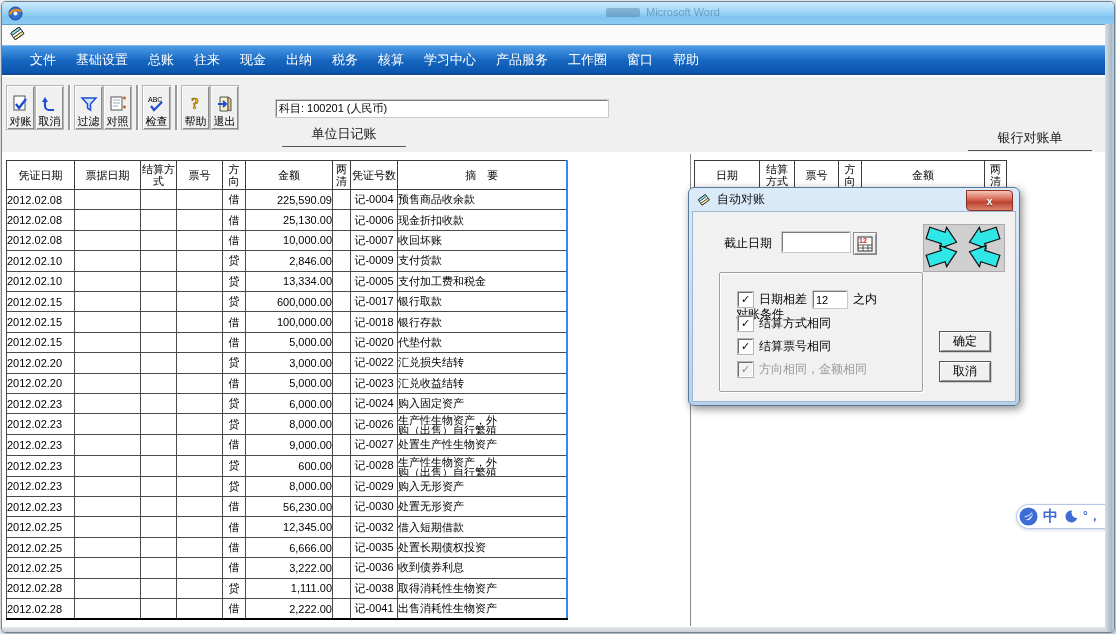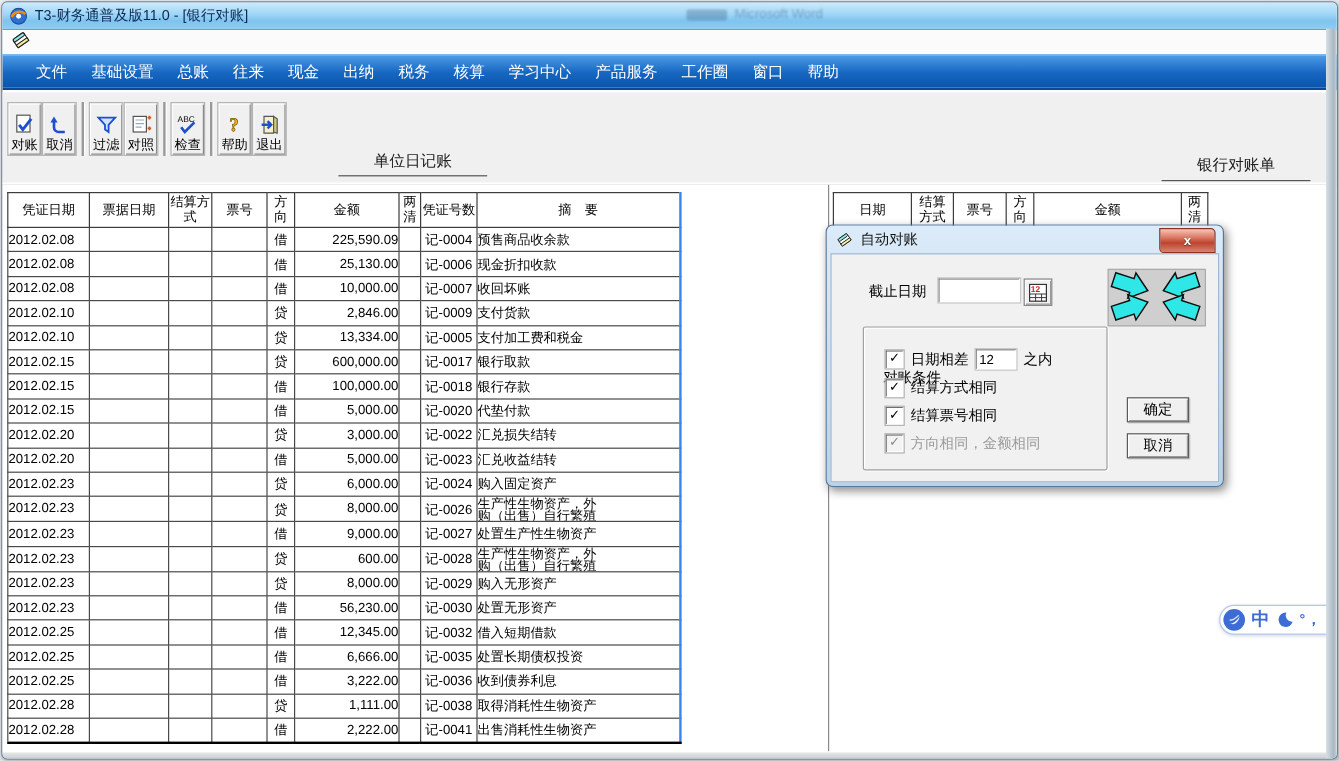--- a/index.html
+++ b/index.html
@@ -5,21 +5,21 @@
   html,body{margin:0;padding:0;background:#eef1f4;font-family:"Liberation Sans","DejaVu Sans",sans-serif;}
   #window{position:relative;width:1112px;height:630px;margin:1px;background:#fff;
           border:1px solid #6b8399;border-radius:5px;overflow:hidden;
           box-shadow:1px 2px 5px rgba(0,0,0,.35);}
   
   .titlebar{position:absolute;left:0;top:0;width:100%;height:22px;
             background:linear-gradient(#cdeafc,#9fd6f6 45%,#7fc3ef 70%,#8ecdf2);
             border-bottom:1px solid #62a0c8;display:flex;align-items:center;}
   .titlebar .apptitle{font-size:12px;color:#0a2a55;margin-left:6px;}
   .appicon{width:15px;height:15px;margin-left:6px;flex:0 0 auto;}
-  .ghost{position:absolute;left:570px;top:4px;font-size:11px;color:#123a6e;opacity:.35;filter:blur(.7px);display:flex;gap:6px;align-items:center;}
+  .ghost{position:absolute;left:604px;top:4px;font-size:11px;color:#123a6e;opacity:.35;filter:blur(.7px);display:flex;gap:6px;align-items:center;}
   .ghost .blob{width:34px;height:9px;background:#24496f;border-radius:2px;opacity:.8;}
   
   .iconstrip{position:absolute;left:0;top:23px;width:100%;height:20px;background:#fbfbfb;}
   .tagicon{position:absolute;left:6px;top:-1px;width:18px;height:18px;}
   
   .menubar{position:absolute;left:0;top:43px;width:100%;height:30px;
            background:linear-gradient(#4d9ce8,#1666c0 55%,#0b55ad);
            border-top:1px solid #7db9ee;border-bottom:2px solid #0a4a98;
            display:flex;align-items:center;padding-left:18px;box-sizing:border-box;}
   .menubar .mitem{color:#fff;font-size:13px;padding:0 10px;cursor:default;white-space:nowrap;}
@@ -110,21 +110,20 @@
 <body>
 
 <div id="window">
 
   <div class="titlebar">
     <svg class="appicon" viewBox="0 0 16 16">
       <circle cx="8" cy="8" r="7" fill="#2e6fd0" stroke="#1b4f9e"></circle>
       <path d="M2 9 A7 6 0 0 1 14 6" fill="none" stroke="#f08a1d" stroke-width="2.4"></path>
       <circle cx="8" cy="8" r="2.2" fill="#fff"></circle>
     </svg>
-    <span class="apptitle">T3-财务通普及版11.0 - [银行对账]</span>
     <span class="ghost">
       <span class="blob"></span>
       <span>Microsoft Word</span>
     </span>
   </div>
 
   <div class="iconstrip">
     <svg class="tagicon" viewBox="0 0 20 20">
       <g transform="rotate(-35 10 10)">
         <rect x="4" y="6" width="12" height="9" rx="1.5" fill="#fff" stroke="#222"></rect>
@@ -212,20 +211,21 @@
         <span class="ticon">
           <svg width="20" height="20" viewBox="0 0 20 20">
               <path d="M5 3 h8 v14 h-8 z" fill="#f7efc8" stroke="#555"></path>
               <path d="M13 3 l3 2 v12 l-3 -1 z" fill="#d8c878" stroke="#555"></path>
               <path d="M3 10 h7 M8 7 l3 3 l-3 3" fill="none" stroke="#1d4fd0" stroke-width="2"></path>
             </svg>
         </span>
         <span class="tlabel">退出</span>
       </div>
     </div>
+    <div class="subjectbox">科目: 100201 (人民币)</div>
     <div class="paneltitle" id="lefttitle">单位日记账</div>
     <div class="paneltitle" id="righttitle">银行对账单</div>
   </div>
 
   <div class="content">
 
     <div style="position:absolute;left:0;top:0;width:688px;height:100%;">
       <table class="grid" id="lefttable">
         <colgroup>
           <col style="width:68px">

